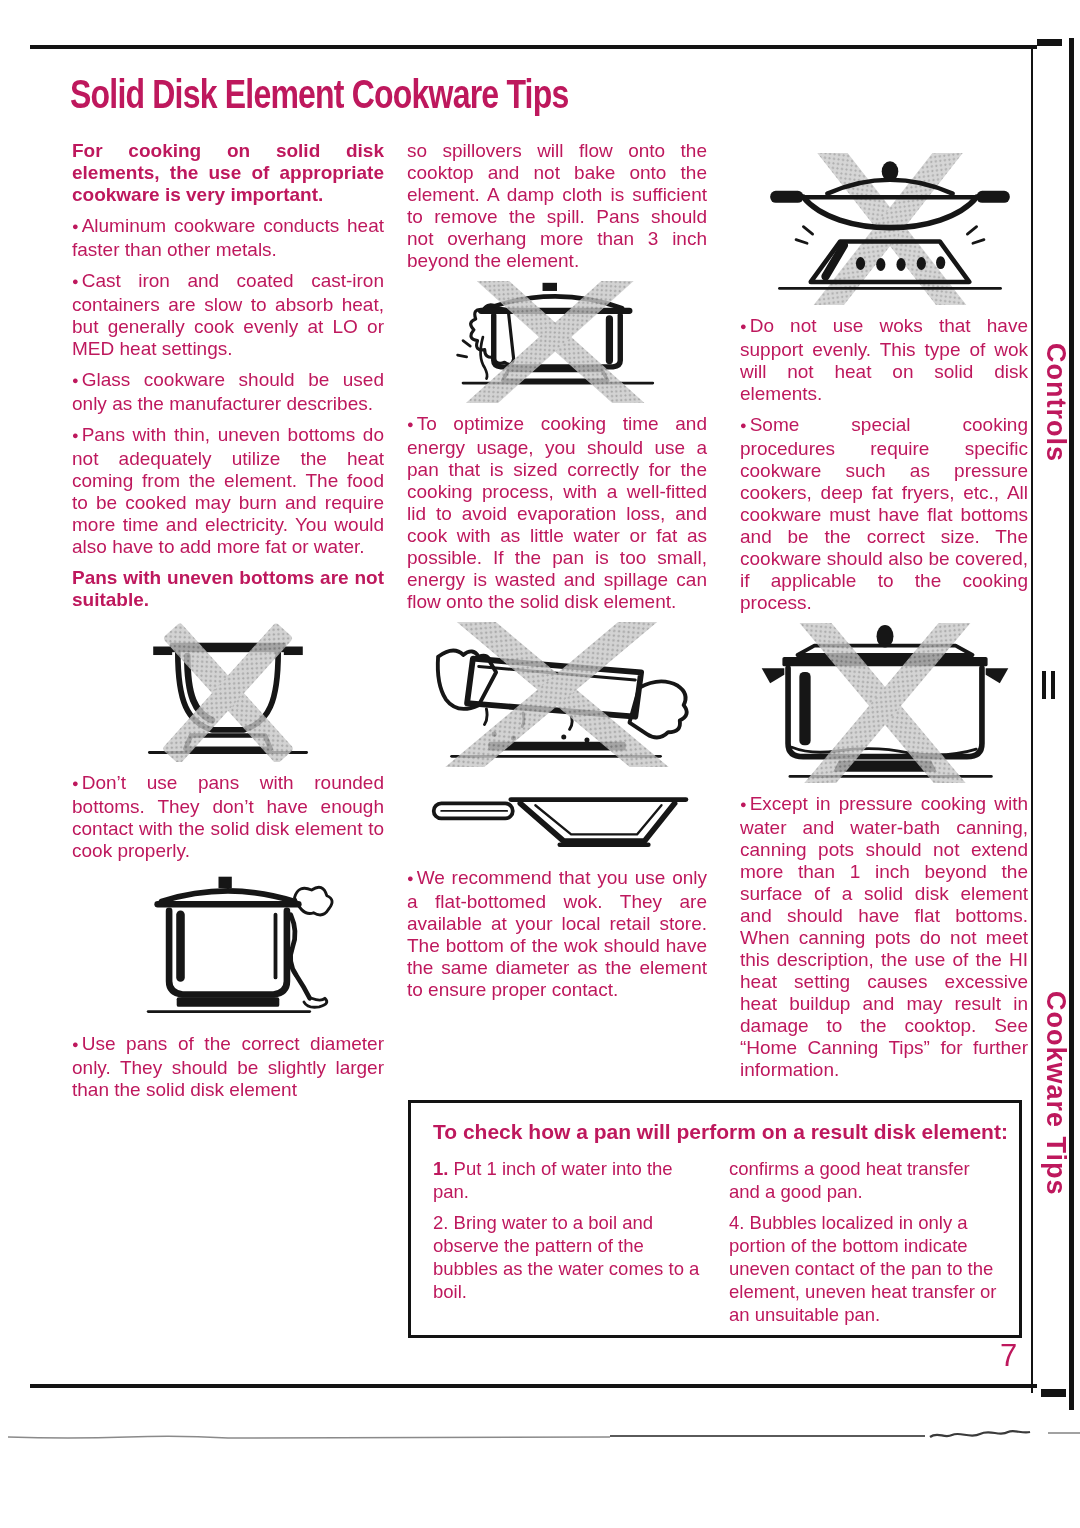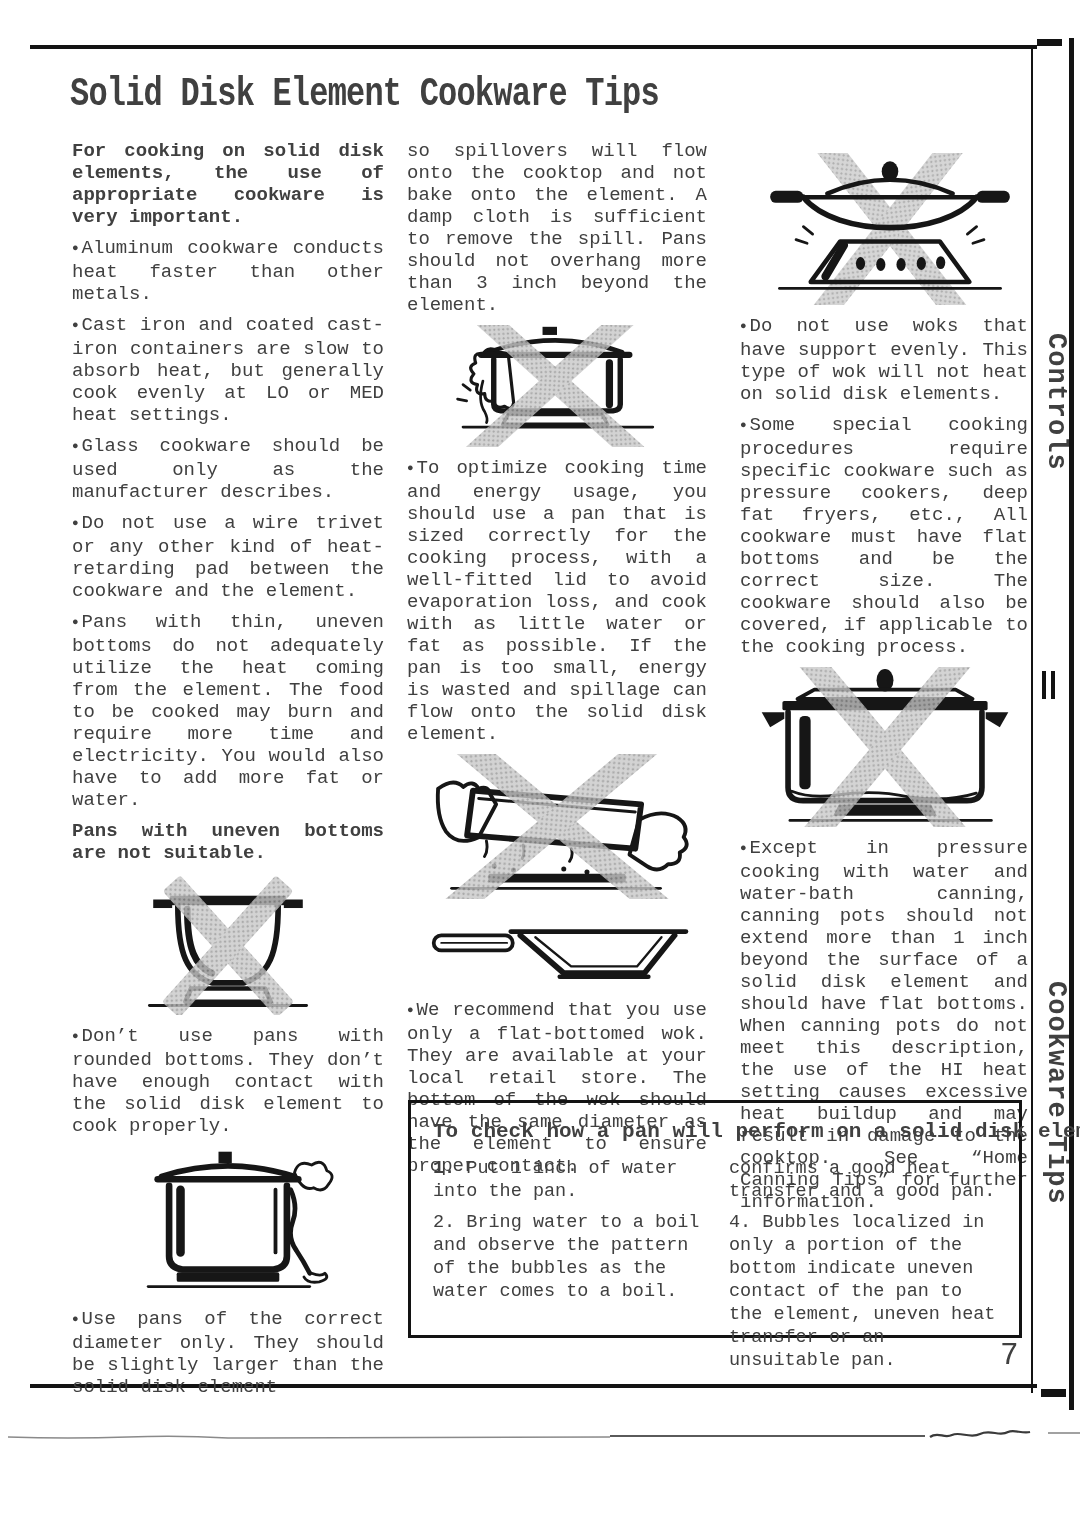--- a/index.html
+++ b/index.html
@@ -1,18 +1,18 @@
 <!DOCTYPE html>
 <html><head>
 <meta charset="utf-8">
 <style>
   html,body{margin:0;padding:0;background:#ffffff;}
   .page{
     position:relative;width:1080px;height:1528px;background:#fff;
-    font-family:Liberation Mono, monospace;color:#404040;overflow:hidden;
+    font-family:Liberation Sans, sans-serif;color:#be185d;overflow:hidden;
   }
   .rule{position:absolute;background:#131313;}
   .page-title{
     position:absolute;left:70px;top:72px;margin:0;
     font-size:40px;font-weight:bold;letter-spacing:-1px;white-space:nowrap;
     transform:scaleX(.8);transform-origin:left top;
   }
   .col{position:absolute;text-align:justify;}
   .col p{margin:0 0 9px 0;font-size:19px;line-height:22px;}
   .bold-head{font-weight:bold;font-size:20px;line-height:23px;}
@@ -52,21 +52,20 @@
   <h1 class="page-title">Solid Disk Element Cookware Tips</h1>
 
   <div class="vtab" style="top:312px;height:180px;">Controls</div>
   <div class="vtab" style="top:938px;height:310px;">Cookware Tips</div>
 
   <div class="col" style="left:72px;top:140px;width:312px;">
     <p class="bold-head">For cooking on solid disk elements, the use of appropriate cookware is very important.</p>
     <p><span class="dot">●</span><span>Aluminum cookware conducts heat faster than other metals.</span></p>
     <p><span class="dot">●</span><span>Cast iron and coated cast-iron containers are slow to absorb heat, but generally cook evenly at LO or MED heat settings.</span></p>
     <p><span class="dot">●</span><span>Glass cookware should be used only as the manufacturer describes.</span></p>
-    <p><span class="dot">●</span><span>Do not use a wire trivet or any other kind of heat-retarding pad between the cookware and the element.</span></p>
     <p><span class="dot">●</span><span>Pans with thin, uneven bottoms do not adequately utilize the heat coming from the element. The food to be cooked may burn and require more time and electricity. You would also have to add more fat or water.</span></p>
     <p class="bold-head">Pans with uneven bottoms are not suitable.</p>
 
     <svg class="illus" width="210" height="142" viewBox="0 0 210 150">
       <defs>
           <pattern id="p1" width="7" height="7" patternUnits="userSpaceOnUse">
             <rect width="7" height="7" fill="#c9c9c9"></rect>
             <circle cx="2" cy="2" r="1.3" fill="#969696"></circle>
             <circle cx="5.5" cy="5.5" r="1.3" fill="#969696"></circle>
           </pattern>
@@ -225,21 +224,21 @@
       <g opacity="0.78">
         <rect x="10" y="75" width="270" height="26" rx="4" fill="url(#p5)" transform="rotate(50 145 88)"></rect>
         <rect x="10" y="75" width="270" height="26" rx="4" fill="url(#p5)" transform="rotate(-50 145 88)"></rect>
       </g>
     </svg>
 
     <p><span class="dot">●</span><span>Except in pressure cooking with water and water-bath canning, canning pots should not extend more than 1 inch beyond the surface of a solid disk element and should have flat bottoms. When canning pots do not meet this description, the use of the HI heat setting causes excessive heat buildup and may result in damage to the cooktop. See “Home Canning Tips” for further information.</span></p>
   </div>
 
   <div class="check-box">
-    <h2>To check how a pan will perform on a solid disk element:</h2>
+    <h2>To check how a pan will perform on a result disk element:</h2>
     <div class="check-cols">
       <div class="check-col">
         <p><span class="step-num">1.</span><span> Put 1 inch of water into the pan.</span></p>
         <p>2. Bring water to a boil and observe the pattern of the bubbles as the water comes to a boil.</p>
       </div>
       <div class="check-col">
         <p>confirms a good heat transfer and a good pan.</p>
         <p>4. Bubbles localized in only a portion of the bottom indicate uneven contact of the pan to the element, uneven heat transfer or an unsuitable pan.</p>
       </div>
     </div>

